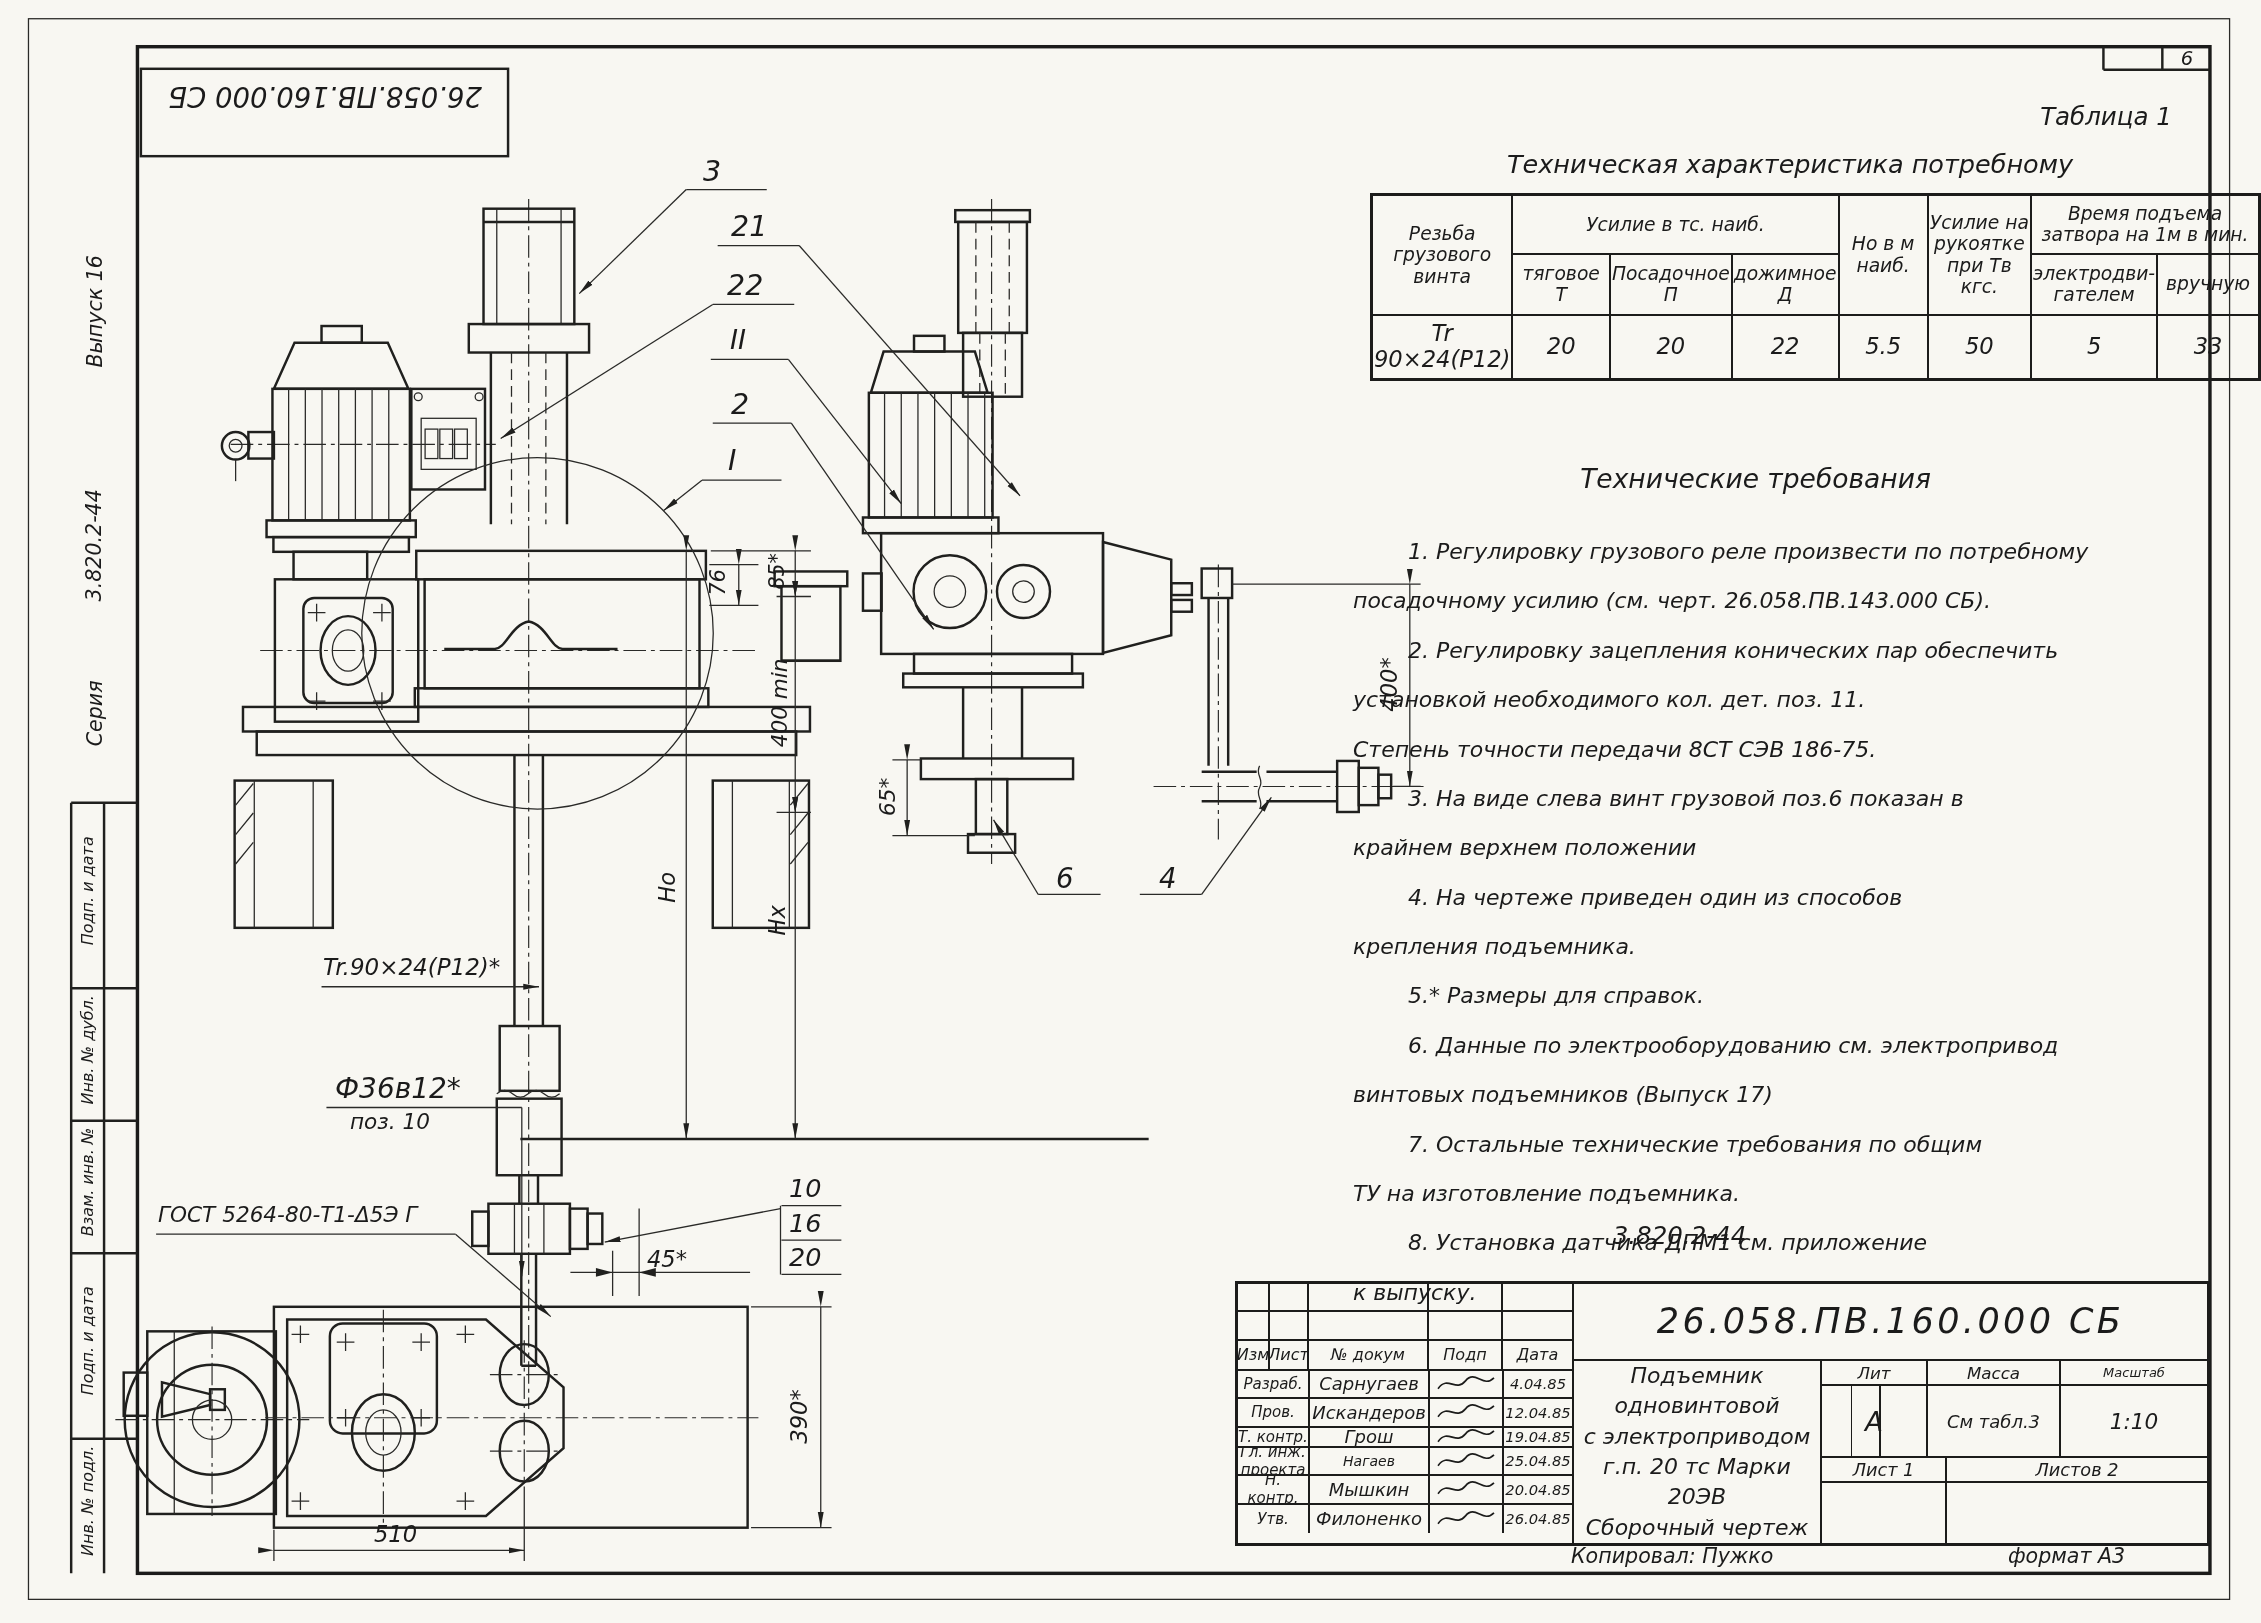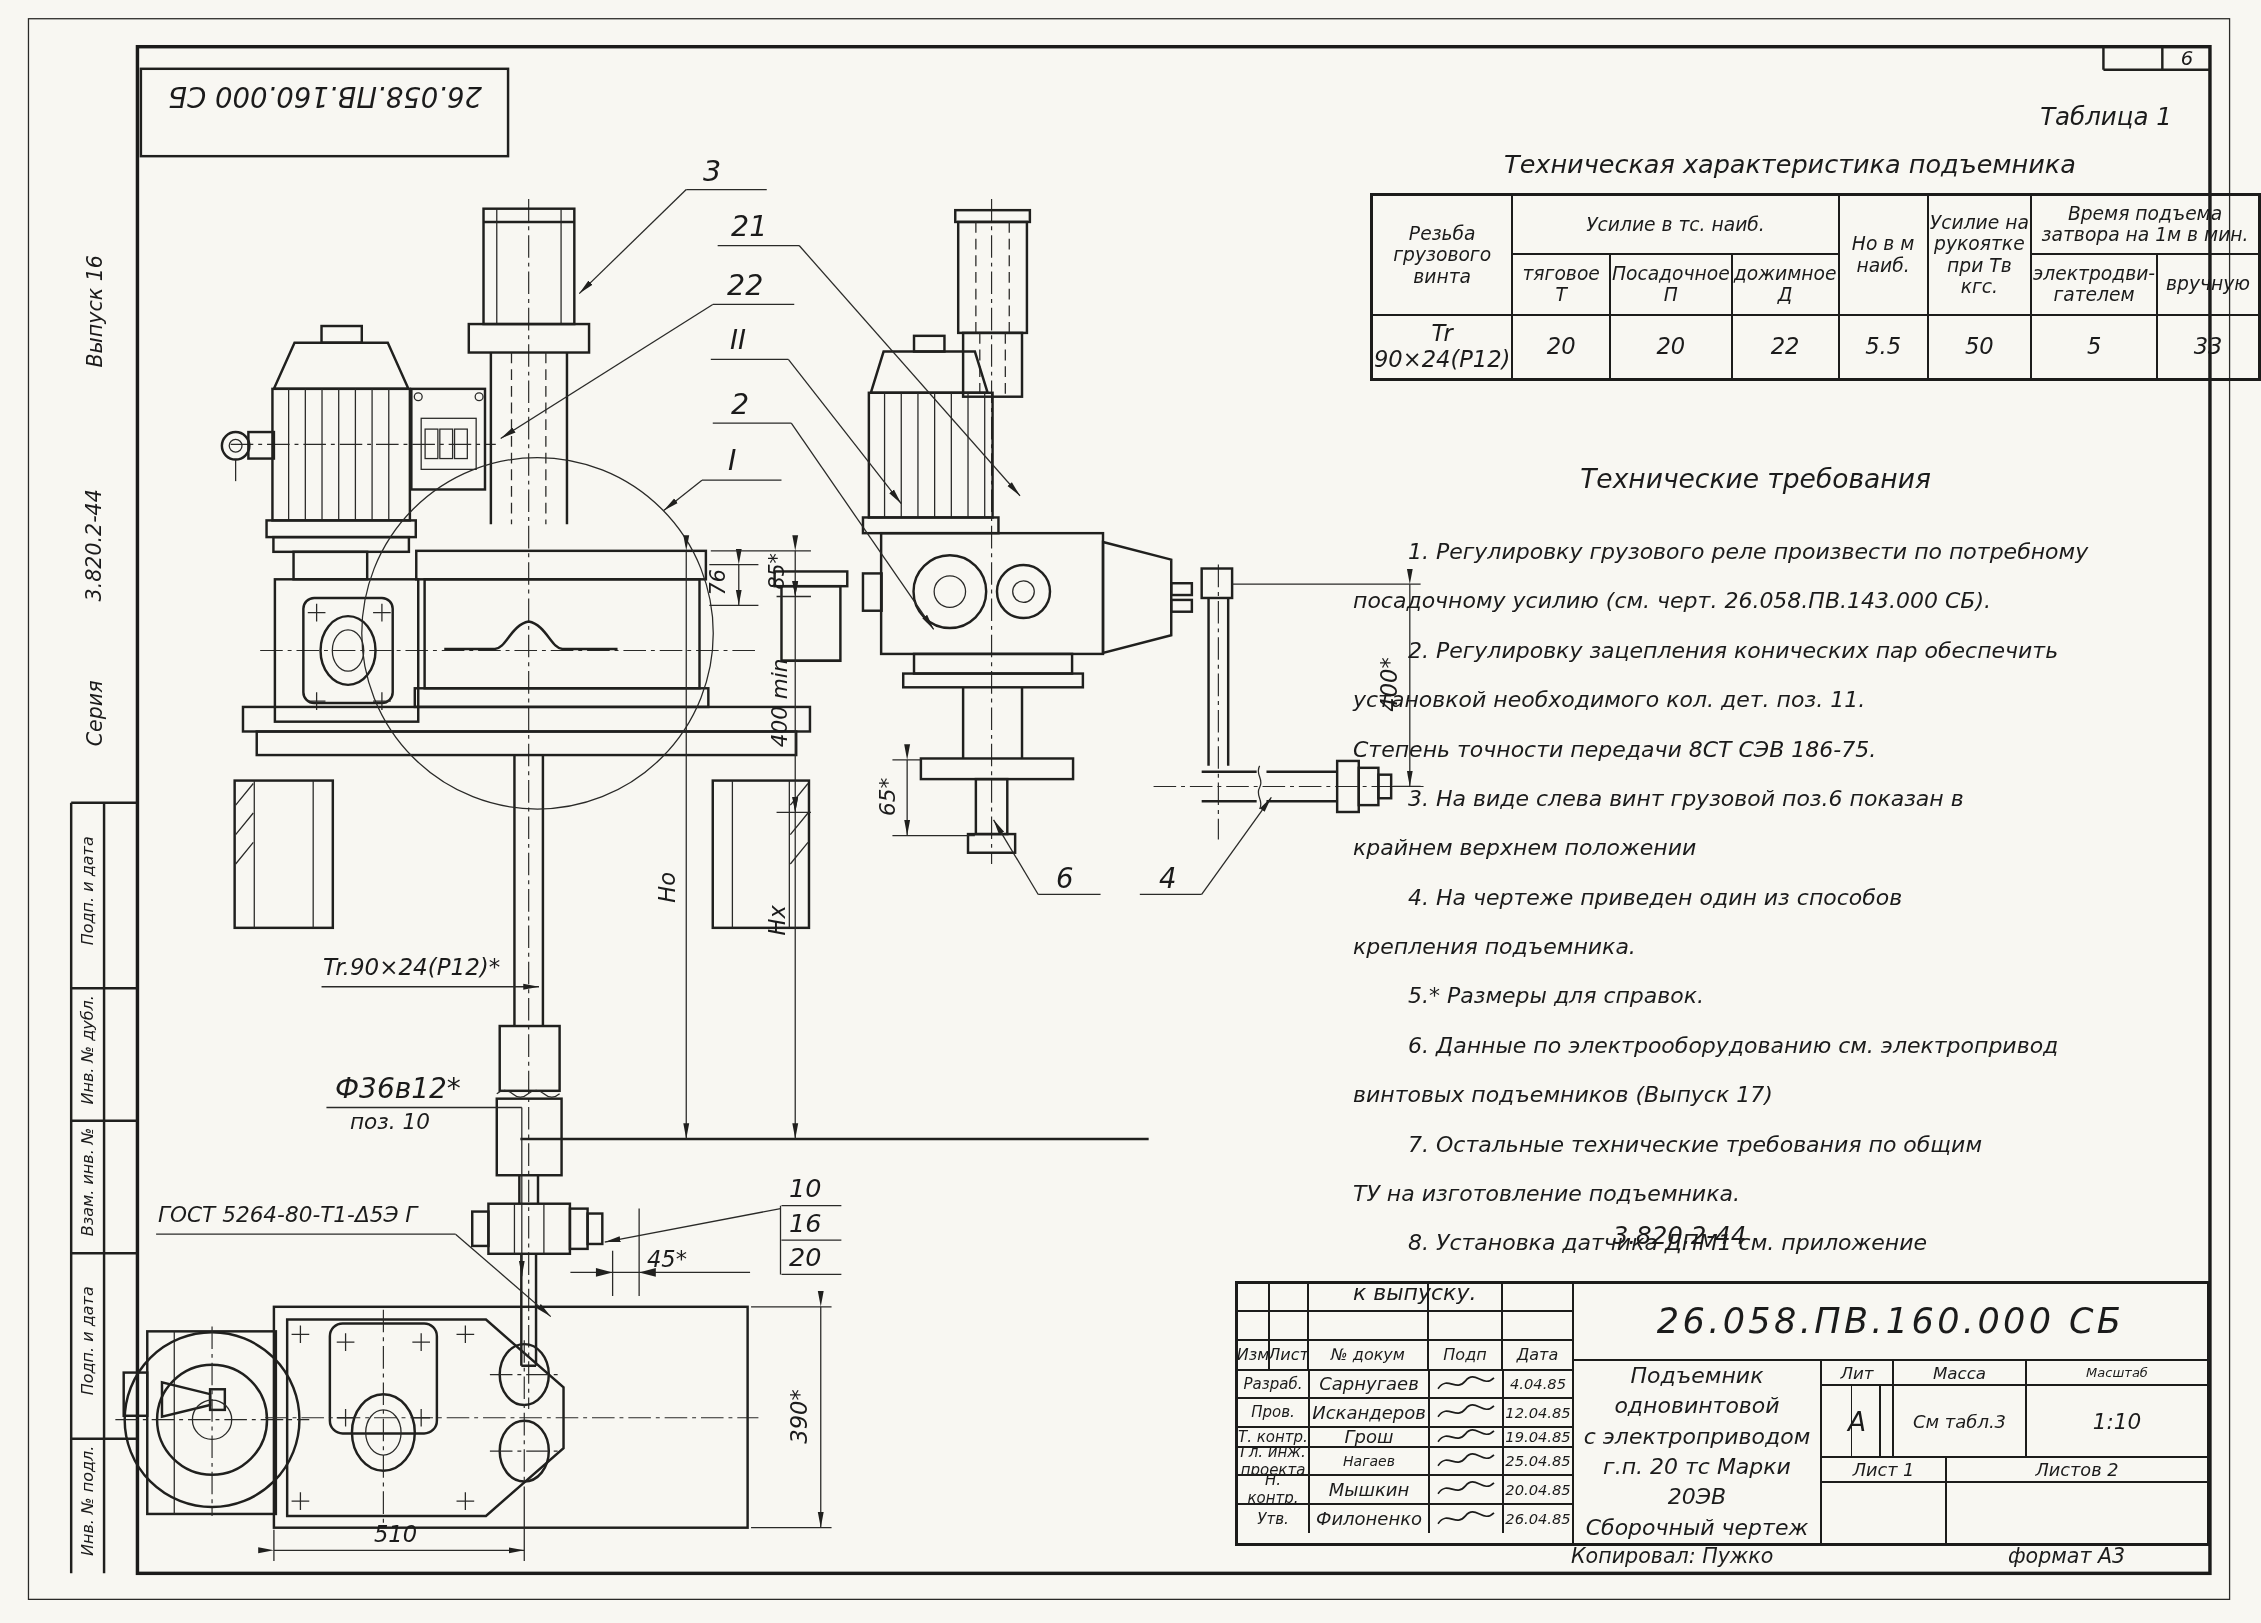--- a/index.html
+++ b/index.html
@@ -41,21 +41,21 @@
   .tb .docbox{height:110px;border-bottom:2.9px solid #1c1c1b;display:flex;align-items:center;justify-content:center;
       font-size:35px;letter-spacing:3.4px;box-sizing:border-box}
   .tb .lower{flex:1;display:flex}
   .tb .namebox{width:248px;border-right:2.5px solid #1c1c1b;box-sizing:border-box;
       display:flex;align-items:center;justify-content:center;text-align:center;
       font-size:22px;line-height:1.38;white-space:pre-line}
   .tb .litblk{flex:1;display:flex;flex-direction:column}
   .tb .lr{display:flex;border-bottom:2.5px solid #1c1c1b;box-sizing:border-box}
   .tb .lc{box-sizing:border-box;border-right:2.5px solid #1c1c1b;display:flex;align-items:center;justify-content:center;text-align:center}
   .tb .lc:last-child{border-right:none}
-  .lw1{width:72px}.lw2{width:133px}.lw3{flex:1}
+  .lw1{width:106px}.lw2{width:133px}.lw3{flex:1}
   .sw1{width:125px}.sw2{flex:1}
   .sigsvg{width:62px;height:21.6px}
 </style>
 </head>
 <body>
 
 <svg class="art" viewBox="0 0 4606 3306">
   <defs>
     <marker id="arr" markerWidth="34" markerHeight="14" refX="32" refY="7" orient="auto" markerUnits="userSpaceOnUse">
       <path d="M0,1 L32,7 L0,13 z" fill="#20201e"></path>
@@ -287,21 +287,21 @@
 <div class="t ctr rot" style="left:20.6px;top:534px;width:147px;font-size:20.6px">3.820.2-44</div>
 <div class="t ctr rot" style="left:22px;top:702px;width:147px;font-size:20.6px">Серия</div>
 
 <div class="t ctr rot" style="left:13.7px;top:882px;width:147px;font-size:16px">Подп. и дата</div>
 <div class="t ctr rot" style="left:13.7px;top:1041px;width:147px;font-size:16px">Инв. № дубл.</div>
 <div class="t ctr rot" style="left:13.7px;top:1173px;width:147px;font-size:16px">Взам. инв. №</div>
 <div class="t ctr rot" style="left:13.7px;top:1332px;width:147px;font-size:16px">Подп. и дата</div>
 <div class="t ctr rot" style="left:13.7px;top:1492px;width:147px;font-size:16px">Инв. № подл.</div>
 
 <div class="t ctr" style="left:2003px;top:104px;width:206px;font-size:24.5px">Таблица 1</div>
-<div class="t ctr" style="left:1370px;top:150px;width:840px;font-size:25.5px">Техническая  характеристика  подъемника</div>
+<div class="t ctr" style="left:1370px;top:150px;width:840px;font-size:25.5px">Техническая  характеристика  потребному</div>
 
 <table class="tbl">
   <colgroup>
     <col style="width:95px">
       <col style="width:104px">
       <col style="width:107px">
       <col style="width:107px">
     <col style="width:102px">
       <col style="width:107px">
       <col style="width:111px">

